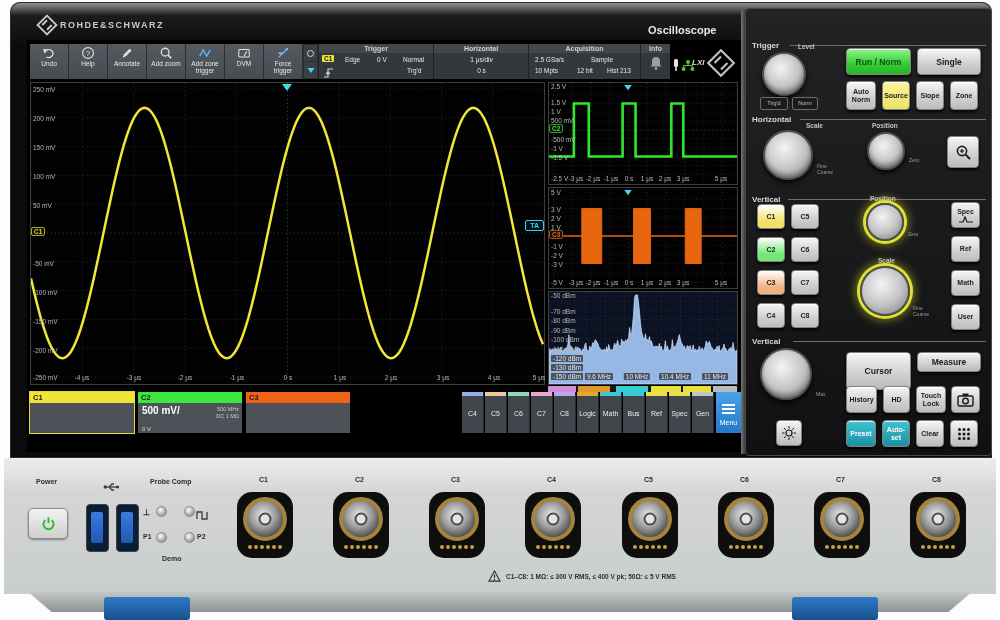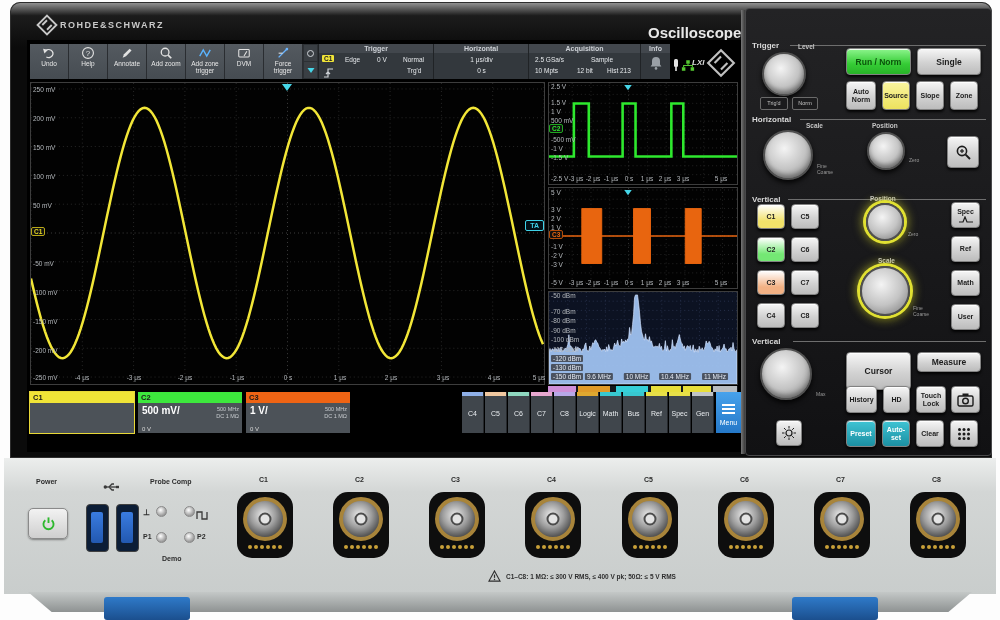--- a/index.html
+++ b/index.html
@@ -5,21 +5,21 @@
   html,body{margin:0;padding:0}
   body{font-family:"Liberation Sans",sans-serif;background:#fff}
   #stage{position:relative;width:1000px;height:620px;overflow:hidden;background:#fdfdfd}
   
   #device{position:absolute;left:10px;top:2px;width:982px;height:456px;background:linear-gradient(180deg,#9a9a9a,#1c1c1c 3%,#0b0b0b 10%,#0b0b0b);border-radius:10px 10px 0 0;box-shadow:inset 0 0 0 1px #2e2e2e}
   #screenbg{position:absolute;left:27px;top:40px;width:714px;height:412px;background:#000}
   #divider{position:absolute;left:741px;top:10px;width:4px;height:444px;background:linear-gradient(90deg,#777,#3a3a3a)}
   
   .rs-logo{position:absolute}
   #brandname{position:absolute;left:60px;top:20px;color:#c9c9c9;font-size:9px;font-weight:bold;letter-spacing:1.5px}
-  #apptitle{position:absolute;left:648px;top:24px;color:#e8e8e8;font-size:15px;font-weight:bold}
+  #apptitle{position:absolute;left:648px;top:24px;color:#e8e8e8;font-size:11px;font-weight:bold}
   
   .tbtn{position:absolute;top:44px;height:35px;background:linear-gradient(#545a60,#464c52);border-right:1px solid #2a2d31;color:#e8e8e8;text-align:center;box-sizing:border-box;padding-top:2px;cursor:pointer}
   .ticon{height:14px}
   .ticon svg{width:14px;height:14px}
   .tlabel{font-size:6.5px;line-height:7px;white-space:normal;padding:0 1px}
   
   .sblock{position:absolute;top:44px;height:35px;background:#33383d;border-left:1px solid #202326;box-sizing:border-box}
   .shead{height:9px;background:#42474d;color:#cfd3d8;font-size:7px;font-weight:bold;text-align:center;line-height:9px}
   .sval{position:absolute;color:#e6e9ec;font-size:6.5px;white-space:nowrap}
   .chip{position:absolute;font-size:6.5px;font-weight:bold;color:#222;background:#f0e437;padding:0 2px;border-radius:1px}
@@ -566,25 +566,20 @@
     <div class="badge" style="left: 138px; width: 104px;">
       <div class="bhead" style="background:#3de83d">C2</div>
       <div class="bbody">
         <div class="bval">500 mV/</div>
         <div class="bsub">0 V</div>
         <div class="binfo">500 MHz<br>DC 1 MΩ</div>
       </div>
     </div>
     <div class="badge" style="left: 246px; width: 104px;">
       <div class="bhead" style="background:#ef6414">C3</div>
-      <div class="bbody">
-        <div class="bval">1 V/</div>
-        <div class="bsub">0 V</div>
-        <div class="binfo">500 MHz<br>DC 1 MΩ</div>
-      </div>
     </div>
     <div class="sidebtn" style="left: 462px;">
       <div class="sstripe" style="background:#8fb0e8"></div>
       <div class="sblabel">C4</div>
     </div>
     <div class="sidebtn" style="left: 485px;">
       <div class="sstripe" style="background:#f0c8a0"></div>
       <div class="sblabel">C5</div>
     </div>
     <div class="sidebtn" style="left: 508px;">

